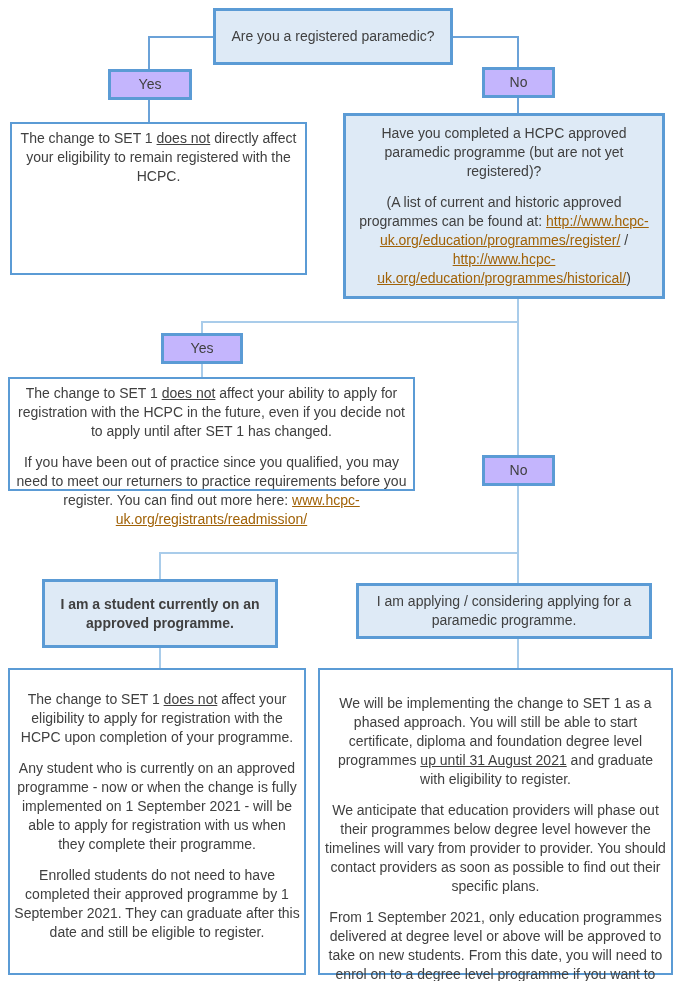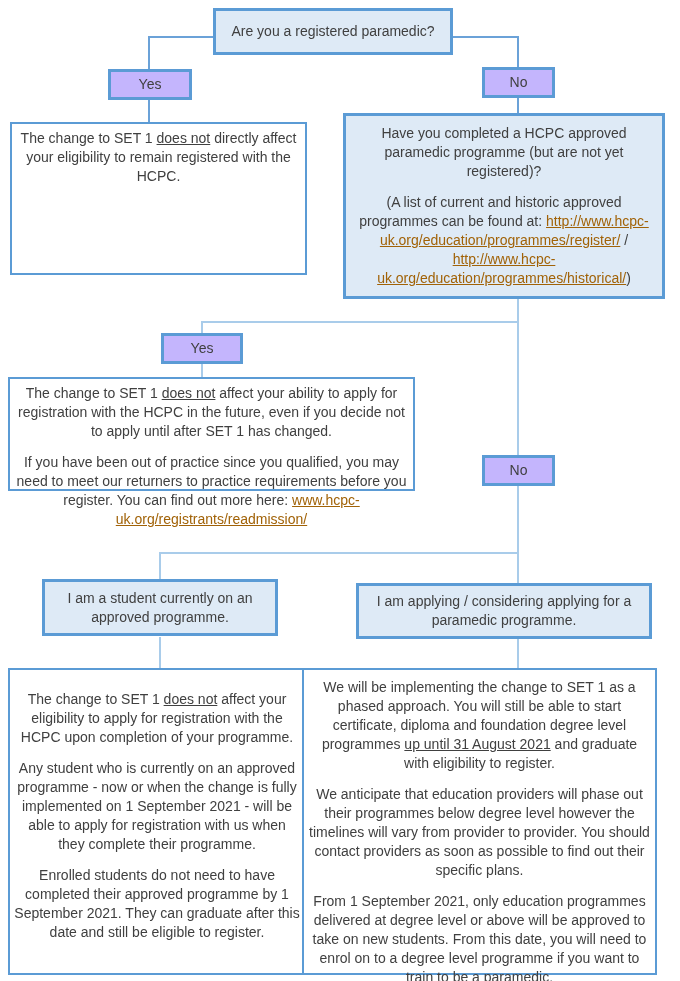--- a/index.html
+++ b/index.html
@@ -36,21 +36,21 @@
   <div class="line-light" style="left:201px;top:321px;width:2px;height:12px;"></div>
   <div class="line-light" style="left:201px;top:364px;width:2px;height:13px;"></div>
   <div class="line-light" style="left:517px;top:321px;width:2px;height:134px;"></div>
   <div class="line-light" style="left:517px;top:486px;width:2px;height:68px;"></div>
   <div class="line-light" style="left:159px;top:552px;width:360px;height:2px;"></div>
   <div class="line-light" style="left:159px;top:552px;width:2px;height:27px;"></div>
   <div class="line-light" style="left:159px;top:637px;width:2px;height:31px;"></div>
   <div class="line-light" style="left:517px;top:552px;width:2px;height:31px;"></div>
   <div class="line-light" style="left:517px;top:639px;width:2px;height:29px;"></div>
 
-  <div class="box qbox" style="left:213px;top:8px;width:240px;height:47px;">
+  <div class="box qbox" style="left:213px;top:8px;width:240px;height:57px;">
     <span>Are you a registered paramedic?</span>
   </div>
 
   <div class="box ynbox" style="left:108px;top:69px;width:84px;height:31px;">
     <span>Yes</span>
   </div>
   <div class="box ynbox" style="left:482px;top:67px;width:73px;height:31px;">
     <span>No</span>
   </div>
 
@@ -69,33 +69,33 @@
 
   <div class="box info" style="left:8px;top:377px;width:407px;height:114px;">
     <p><span>The change to SET 1 </span><span class="u">does not</span><span> affect your ability to apply for registration with the HCPC in the future, even if you decide not to apply until after SET 1 has changed.</span></p>
     <p><span>If you have been out of practice since you qualified, you may need to meet our returners to practice requirements before you register. You can find out more here: </span><a class="link">www.hcpc-uk.org/registrants/readmission/</a></p>
   </div>
 
   <div class="box ynbox" style="left:482px;top:455px;width:73px;height:31px;">
     <span>No</span>
   </div>
 
-  <div class="box qbox" style="left:42px;top:579px;width:236px;height:57px;">
+  <div class="box qbox" style="left:42px;top:579px;width:236px;height:69px;font-weight:bold;">
     <span>I am a student currently on an approved programme.</span>
   </div>
 
   <div class="box qbox" style="left:356px;top:583px;width:296px;height:56px;">
     <span>I am applying / considering applying for a paramedic programme.</span>
   </div>
 
   <div class="box info" style="left:8px;top:668px;width:298px;height:307px;padding-top:20px;">
     <p><span>The change to SET 1 </span><span class="u">does not</span><span> affect your eligibility to apply for registration with the HCPC upon completion of your programme.</span></p>
     <p>Any student who is currently on an approved programme - now or when the change is fully implemented on 1 September 2021 - will be able to apply for registration with us when they complete their programme.</p>
     <p>Enrolled students do not need to have completed their approved programme by 1 September 2021. They can graduate after this date and still be eligible to register.</p>
   </div>
 
-  <div class="box info" style="left:302px;top:668px;width:355px;height:307px;padding-top:8px;">
+  <div class="box info" style="left:318px;top:668px;width:355px;height:307px;padding-top:24px;">
     <p><span>We will be implementing the change to SET 1 as a phased approach. You will still be able to start certificate, diploma and foundation degree level programmes </span><span class="u">up until 31 August 2021</span><span> and graduate with eligibility to register.</span></p>
     <p>We anticipate that education providers will phase out their programmes below degree level however the timelines will vary from provider to provider. You should contact providers as soon as possible to find out their specific plans.</p>
     <p>From 1 September 2021, only education programmes delivered at degree level or above will be approved to take on new students. From this date, you will need to enrol on to a degree level programme if you want to train to be a paramedic.</p>
   </div>
 
 </div>
 
 </body></html>

